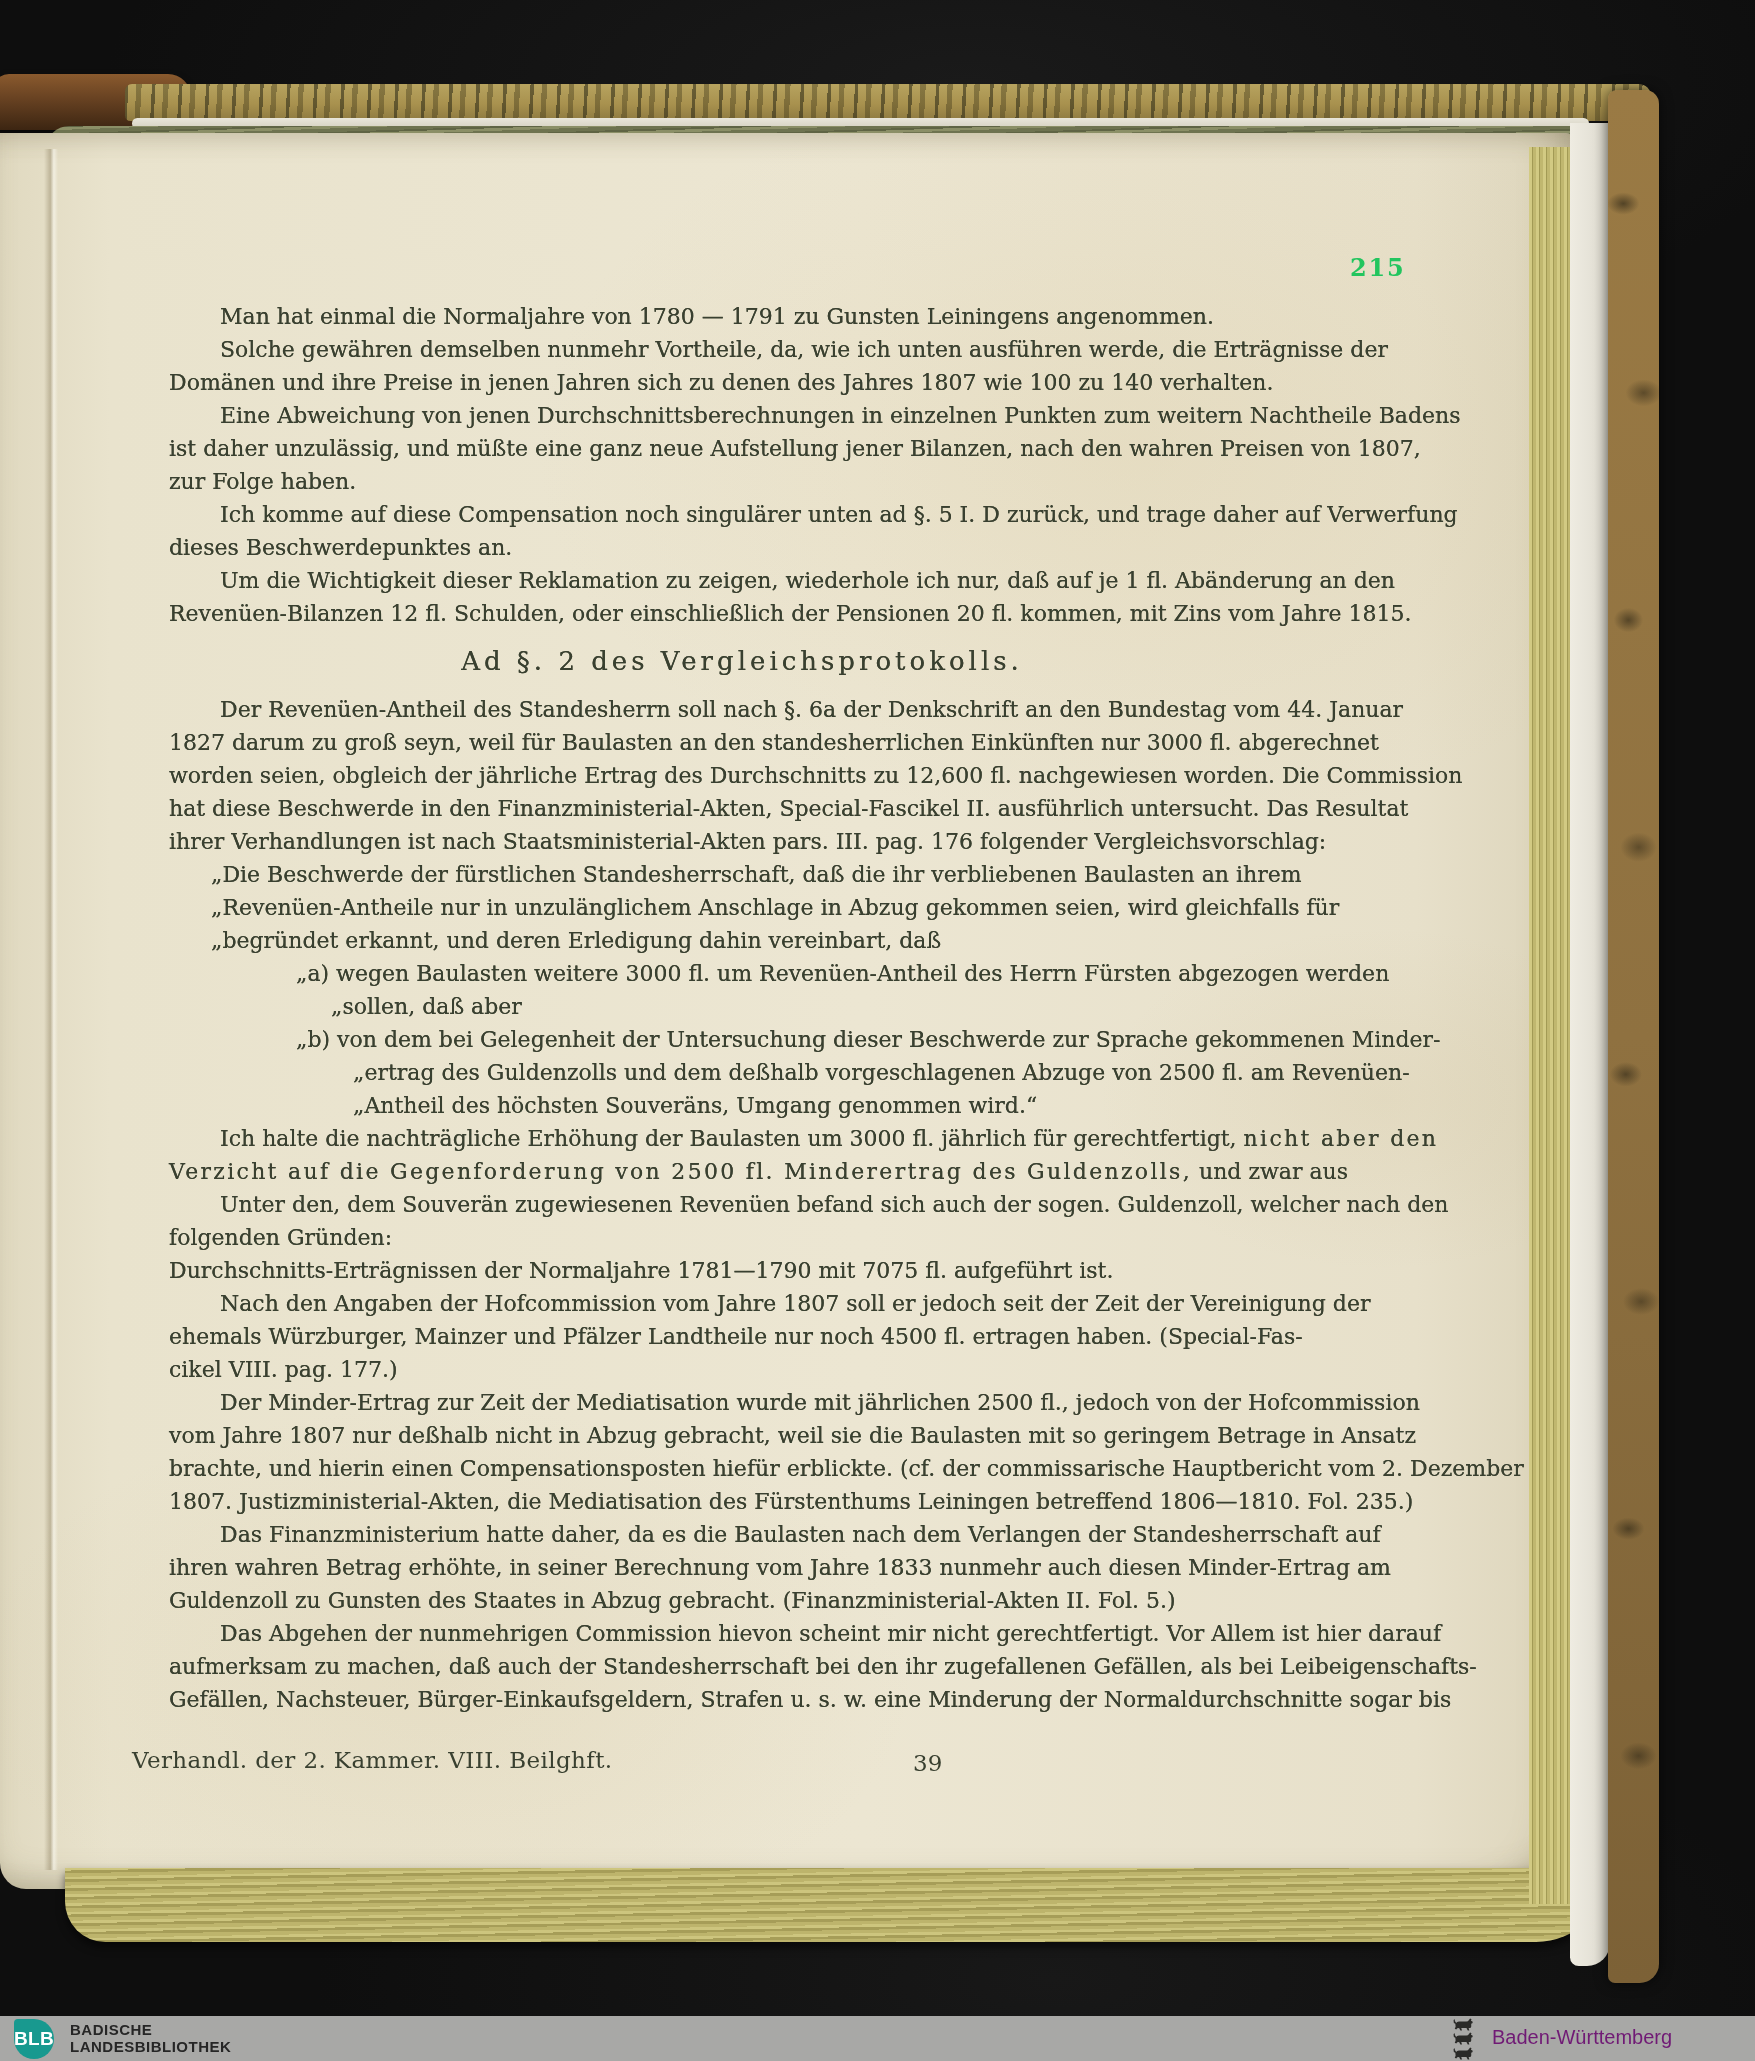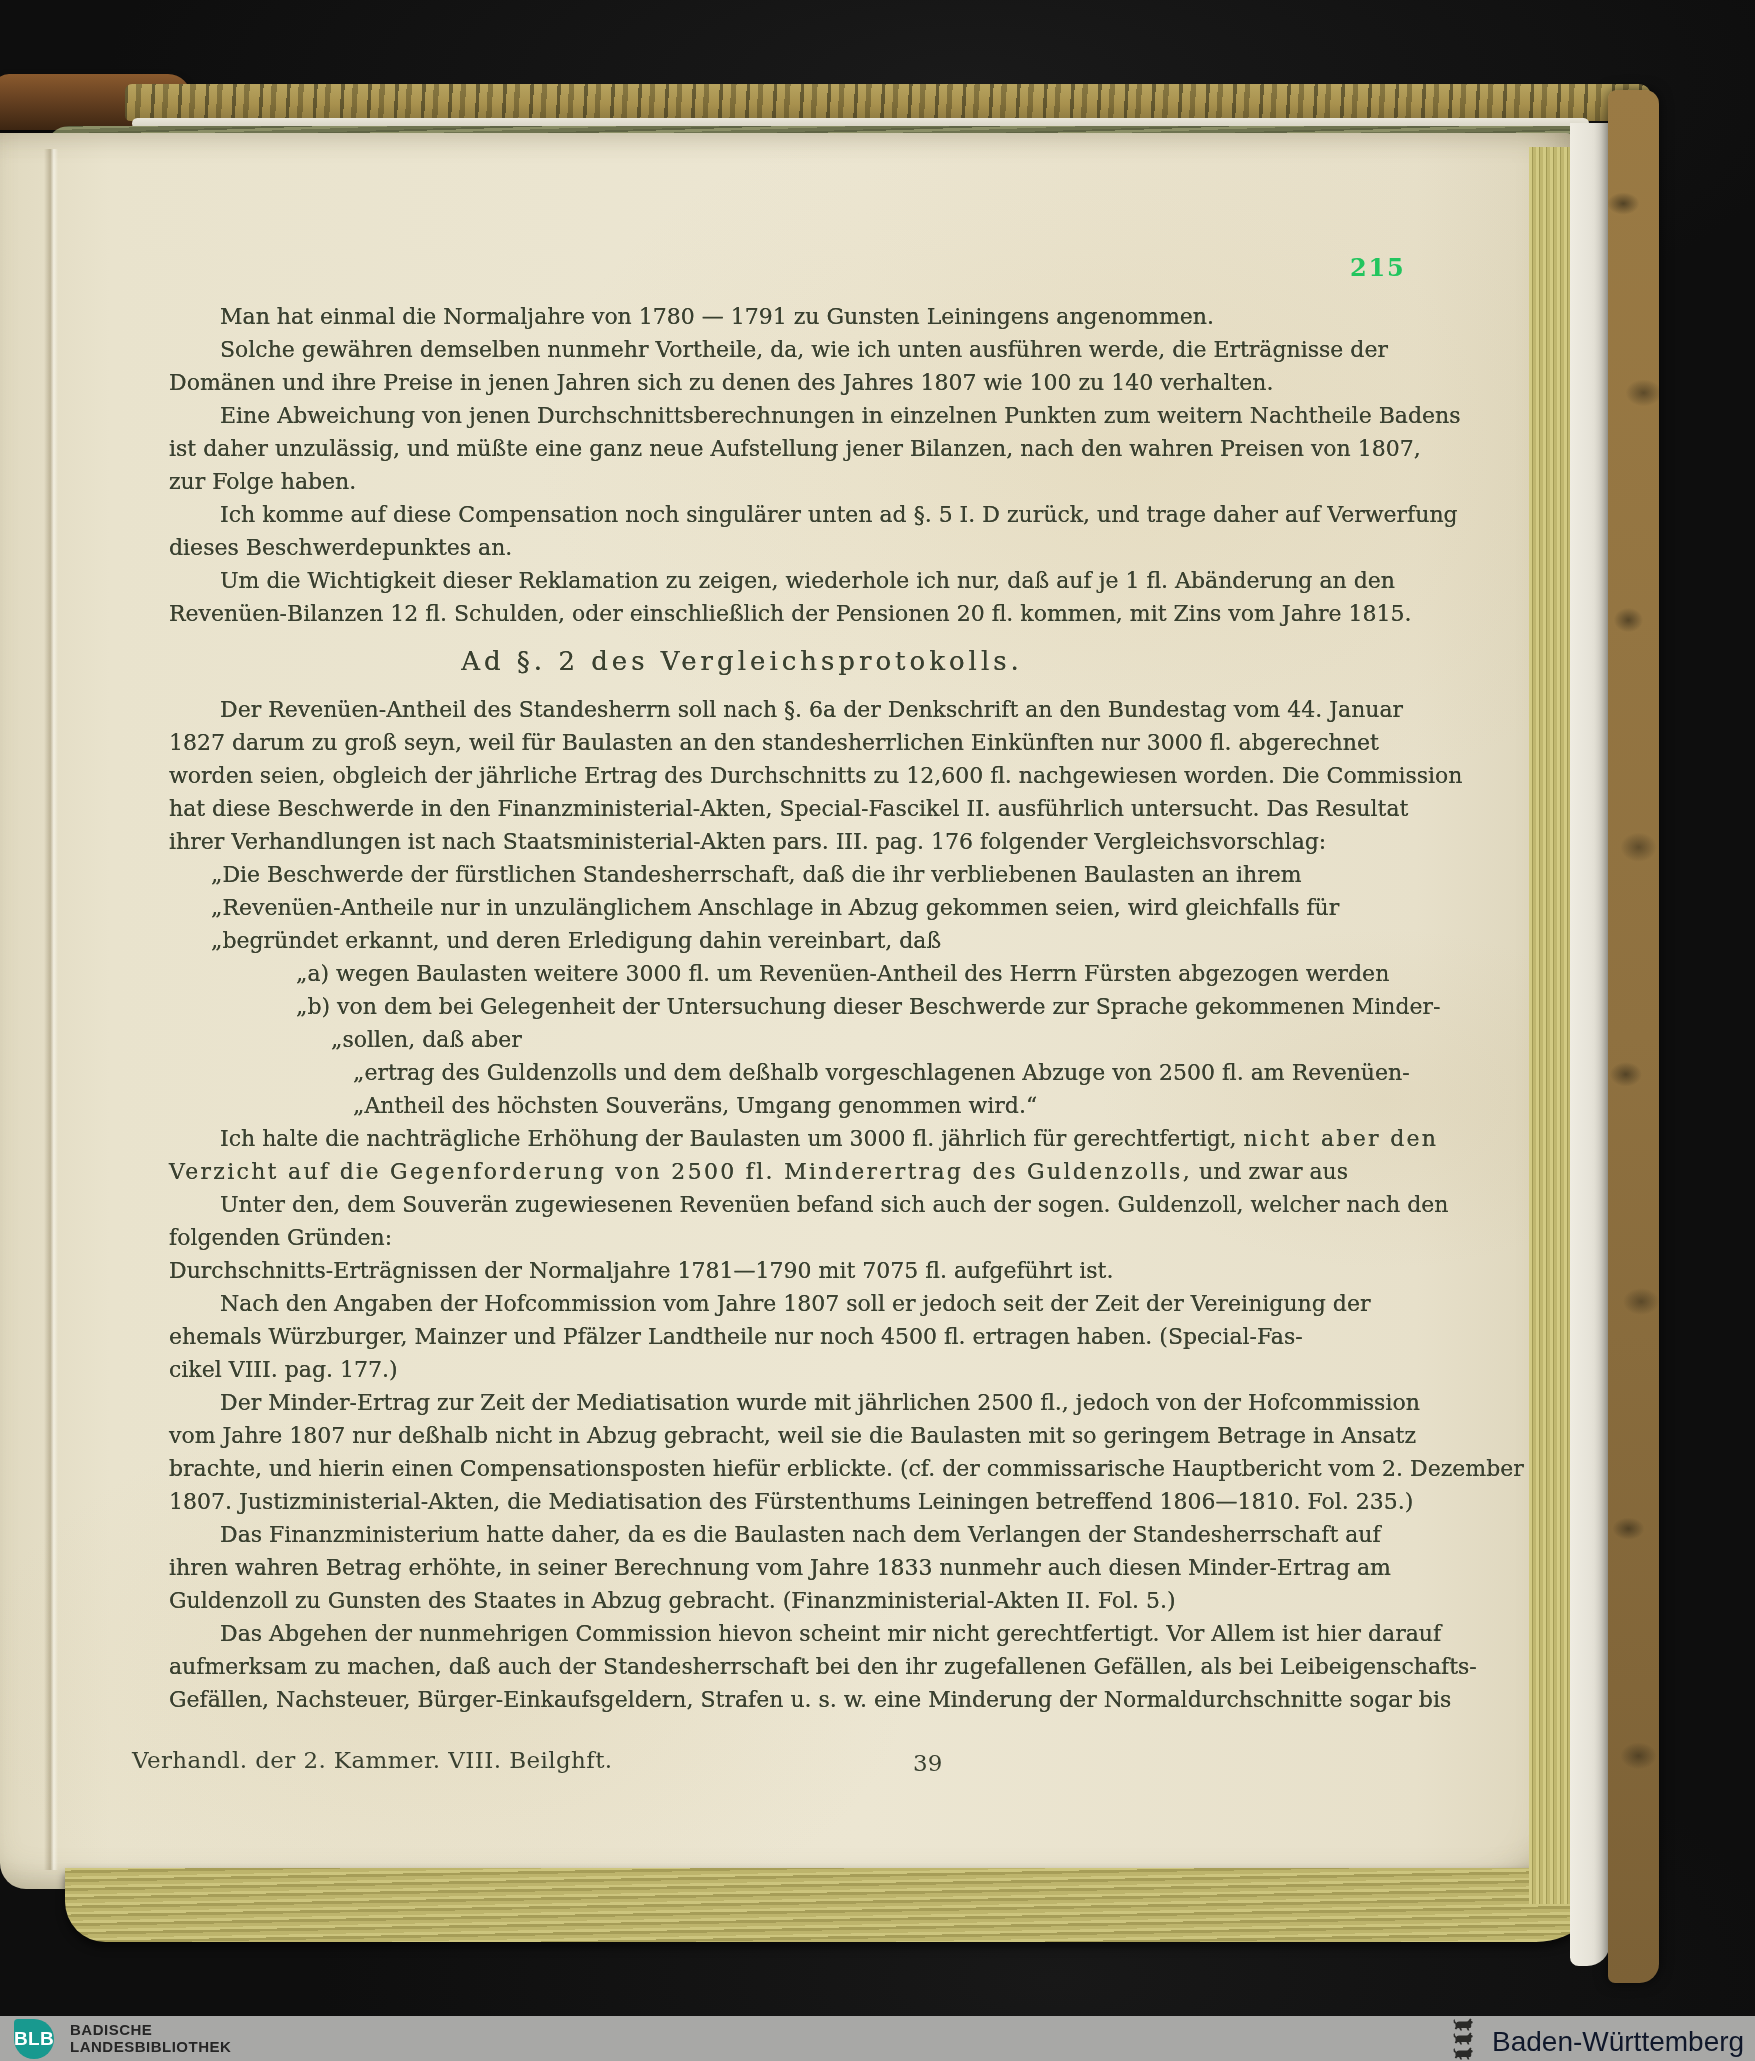--- a/index.html
+++ b/index.html
@@ -92,21 +92,21 @@
   #bar{left:0;top:2016px;width:1756px;height:46px;background:#a8a8a6;}
   #blb-logo{position:absolute;left:14px;top:2.6px;width:40px;height:40px;background:#18998f;
     border-radius:10% 50% 50% 50%;display:flex;align-items:center;justify-content:center;
     color:#ffffff;font-family:"Liberation Sans",sans-serif;font-weight:bold;font-size:19px;letter-spacing:0.4px;}
   #blb-name{position:absolute;left:70px;top:6.1px;font-family:"Liberation Sans",sans-serif;
     font-weight:bold;font-size:15px;line-height:16.7px;color:#262626;letter-spacing:0.5px;}
   #bw-lions{position:absolute;left:1450px;top:1.8px;width:30px;height:42px;
     display:flex;flex-direction:column;justify-content:space-between;}
   #bw-lions svg{display:block;}
   #bw-name{position:absolute;left:1492px;top:9.7px;font-family:"Liberation Sans",sans-serif;
-    font-size:28px;color:#0f172a;}
+    font-size:20px;color:#701a75;}
 </style>
 </head>
 <body>
 
 <div id="backdrop" class="abs"></div>
 <div id="spine-top-left" class="abs"></div>
 <div id="top-marble" class="abs"></div>
 <div id="top-white-line" class="abs"></div>
 <div id="top-green-edge" class="abs"></div>
 <div id="page" class="abs"></div>
@@ -135,22 +135,22 @@
   <div class="ln ind">Der Revenüen-Antheil des Standesherrn soll nach §. 6a der Denkschrift an den Bundestag vom 44. Januar</div>
   <div class="ln">1827 darum zu groß seyn, weil für Baulasten an den standesherrlichen Einkünften nur 3000 fl. abgerechnet</div>
   <div class="ln">worden seien, obgleich der jährliche Ertrag des Durchschnitts zu 12,600 fl. nachgewiesen worden. Die Commission</div>
   <div class="ln">hat diese Beschwerde in den Finanzministerial-Akten, Special-Fascikel II. ausführlich untersucht. Das Resultat</div>
   <div class="ln">ihrer Verhandlungen ist nach Staatsministerial-Akten pars. III. pag. 176 folgender Vergleichsvorschlag:</div>
 
   <div class="ln q">„Die Beschwerde der fürstlichen Standesherrschaft, daß die ihr verbliebenen Baulasten an ihrem</div>
   <div class="ln q">„Revenüen-Antheile nur in unzulänglichem Anschlage in Abzug gekommen seien, wird gleichfalls für</div>
   <div class="ln q">„begründet erkannt, und deren Erledigung dahin vereinbart, daß</div>
   <div class="ln qi">„a) wegen Baulasten weitere 3000 fl. um Revenüen-Antheil des Herrn Fürsten abgezogen werden</div>
+  <div class="ln qc">„sollen, daß aber</div>
   <div class="ln qi">„b) von dem bei Gelegenheit der Untersuchung dieser Beschwerde zur Sprache gekommenen Minder-</div>
-  <div class="ln qc">„sollen, daß aber</div>
   <div class="ln qc2">„ertrag des Guldenzolls und dem deßhalb vorgeschlagenen Abzuge von 2500 fl. am Revenüen-</div>
   <div class="ln qc2">„Antheil des höchsten Souveräns, Umgang genommen wird.“</div>
 
   <div class="ln ind"><span>Ich halte die nachträgliche Erhöhung der Baulasten um 3000 fl. jährlich für gerechtfertigt, </span><span class="sp">nicht aber den</span></div>
   <div class="ln"><span class="sp">Verzicht auf die Gegenforderung von 2500 fl. Minderertrag des Guldenzolls,</span><span> und zwar aus</span></div>
   <div class="ln ind">Unter den, dem Souverän zugewiesenen Revenüen befand sich auch der sogen. Guldenzoll, welcher nach den</div>
 
   <div class="ln">folgenden Gründen:</div>
   <div class="ln">Durchschnitts-Erträgnissen der Normaljahre 1781—1790 mit 7075 fl. aufgeführt ist.</div>
   <div class="ln ind">Nach den Angaben der Hofcommission vom Jahre 1807 soll er jedoch seit der Zeit der Vereinigung der</div>

